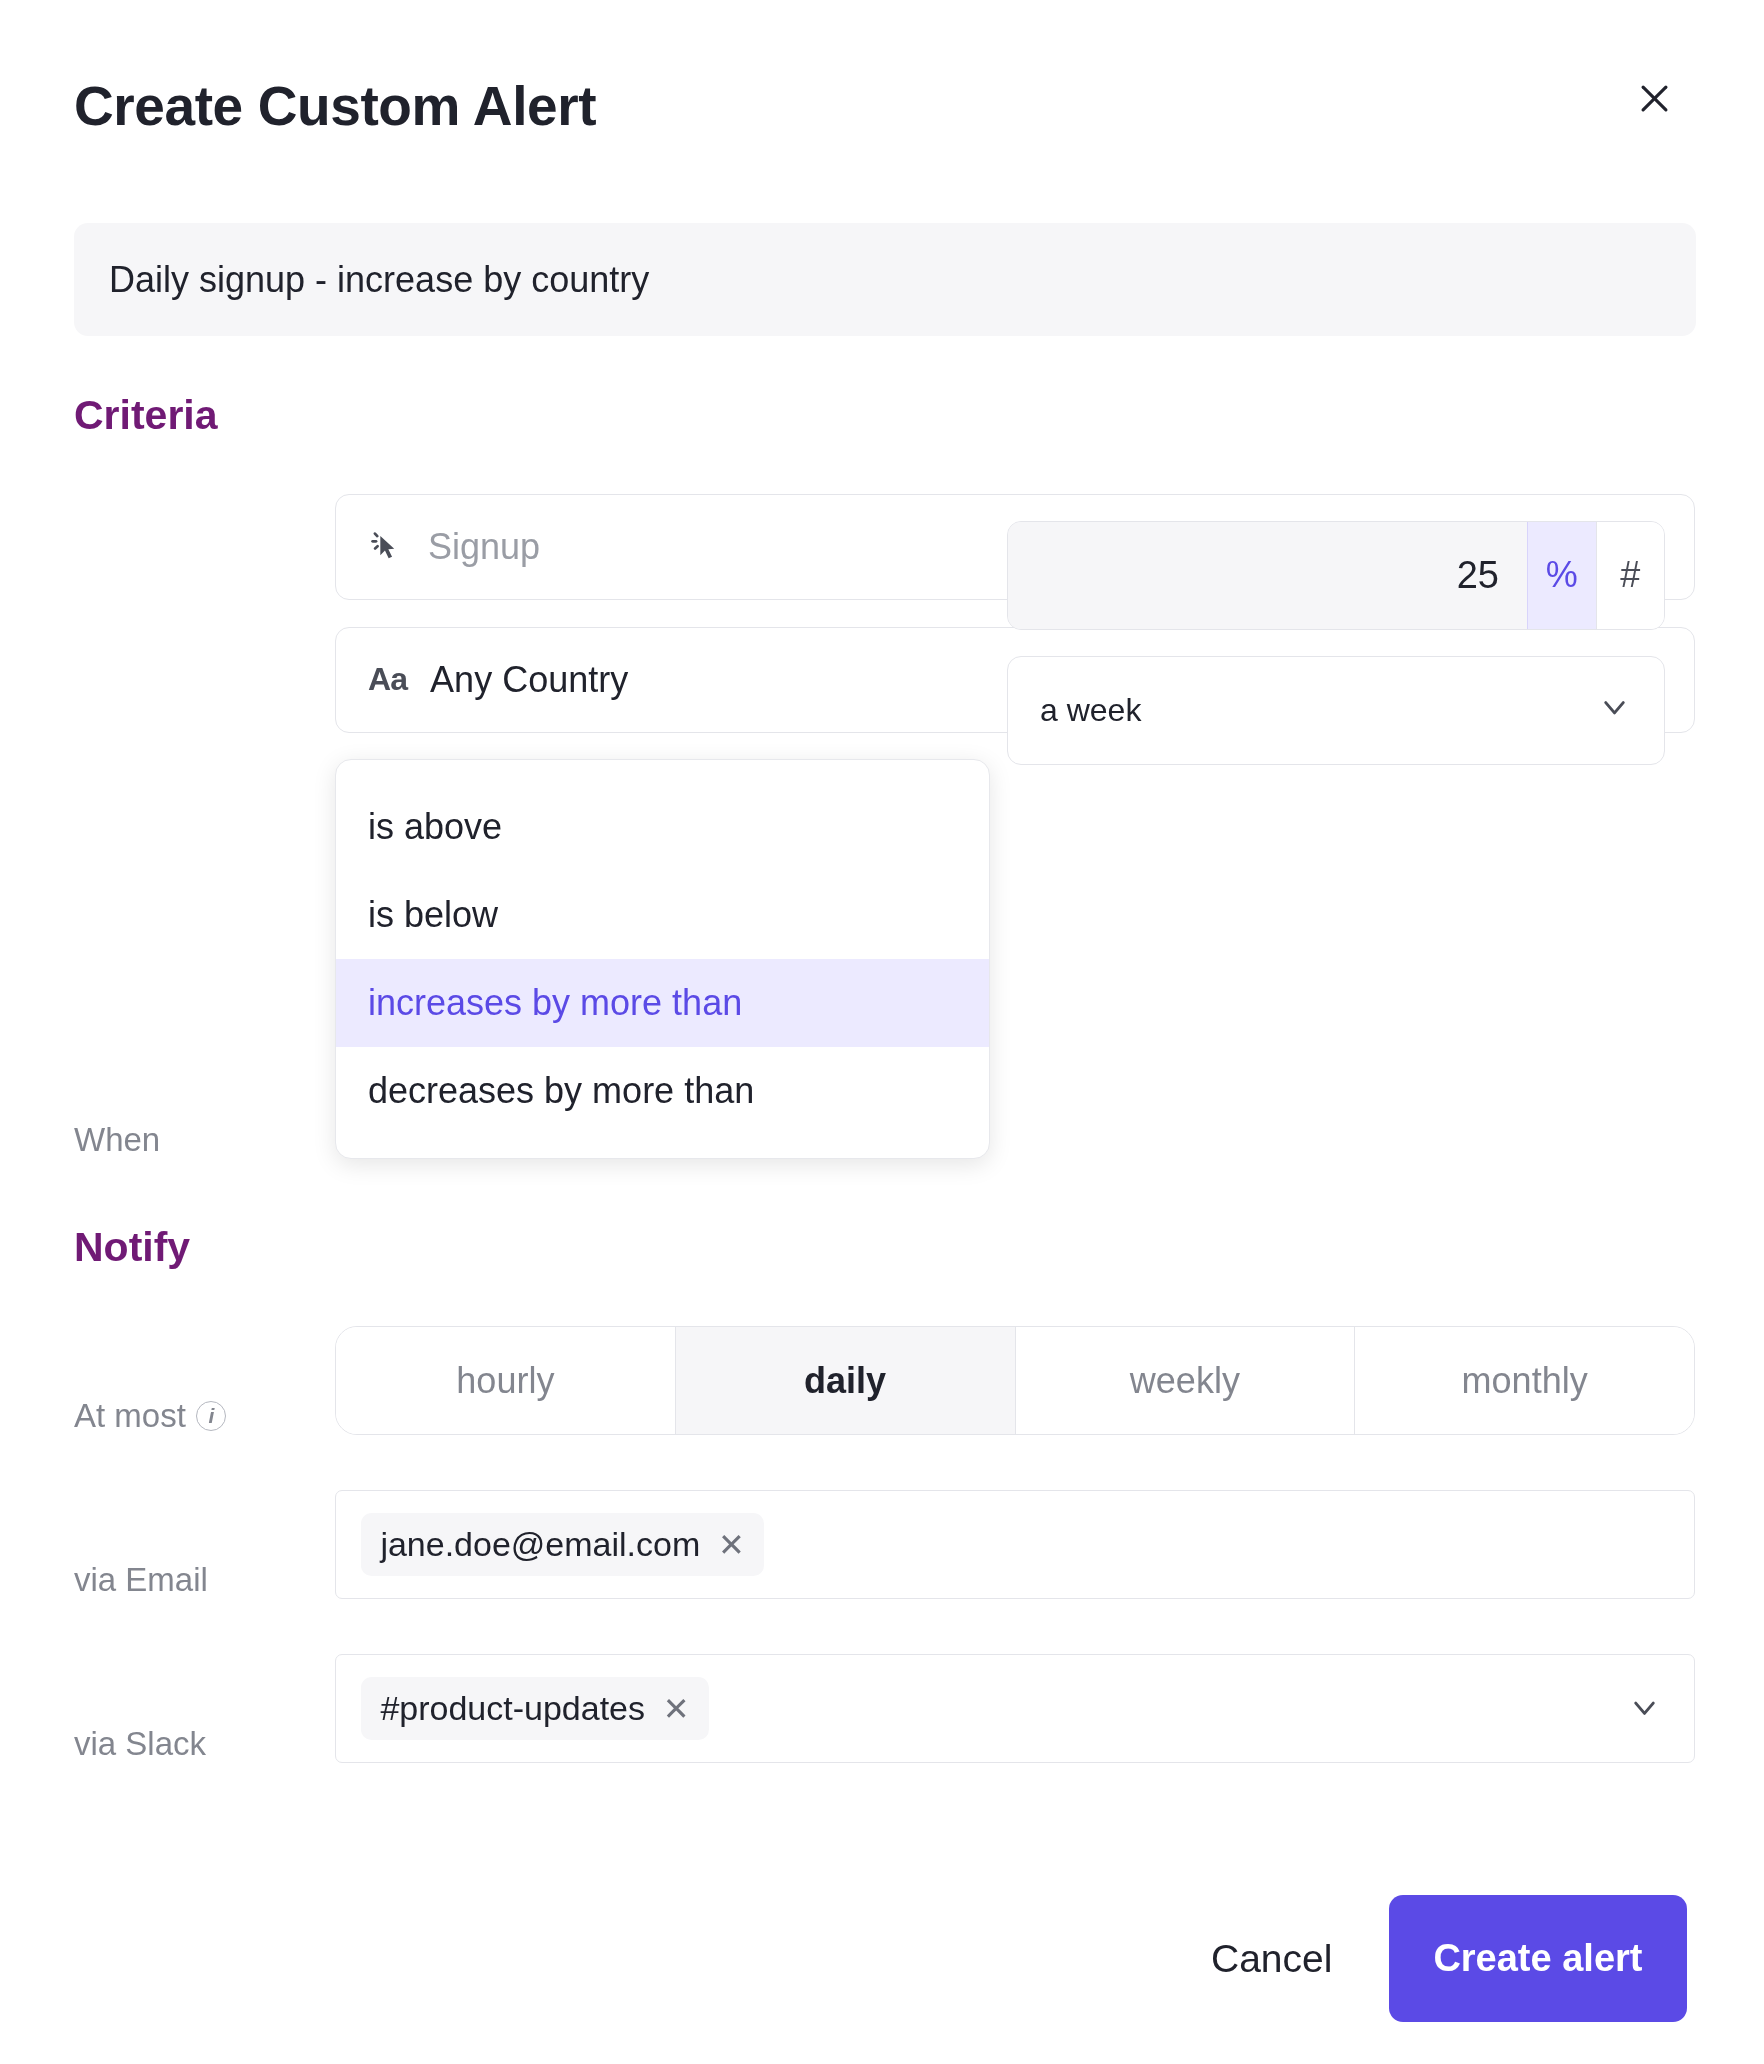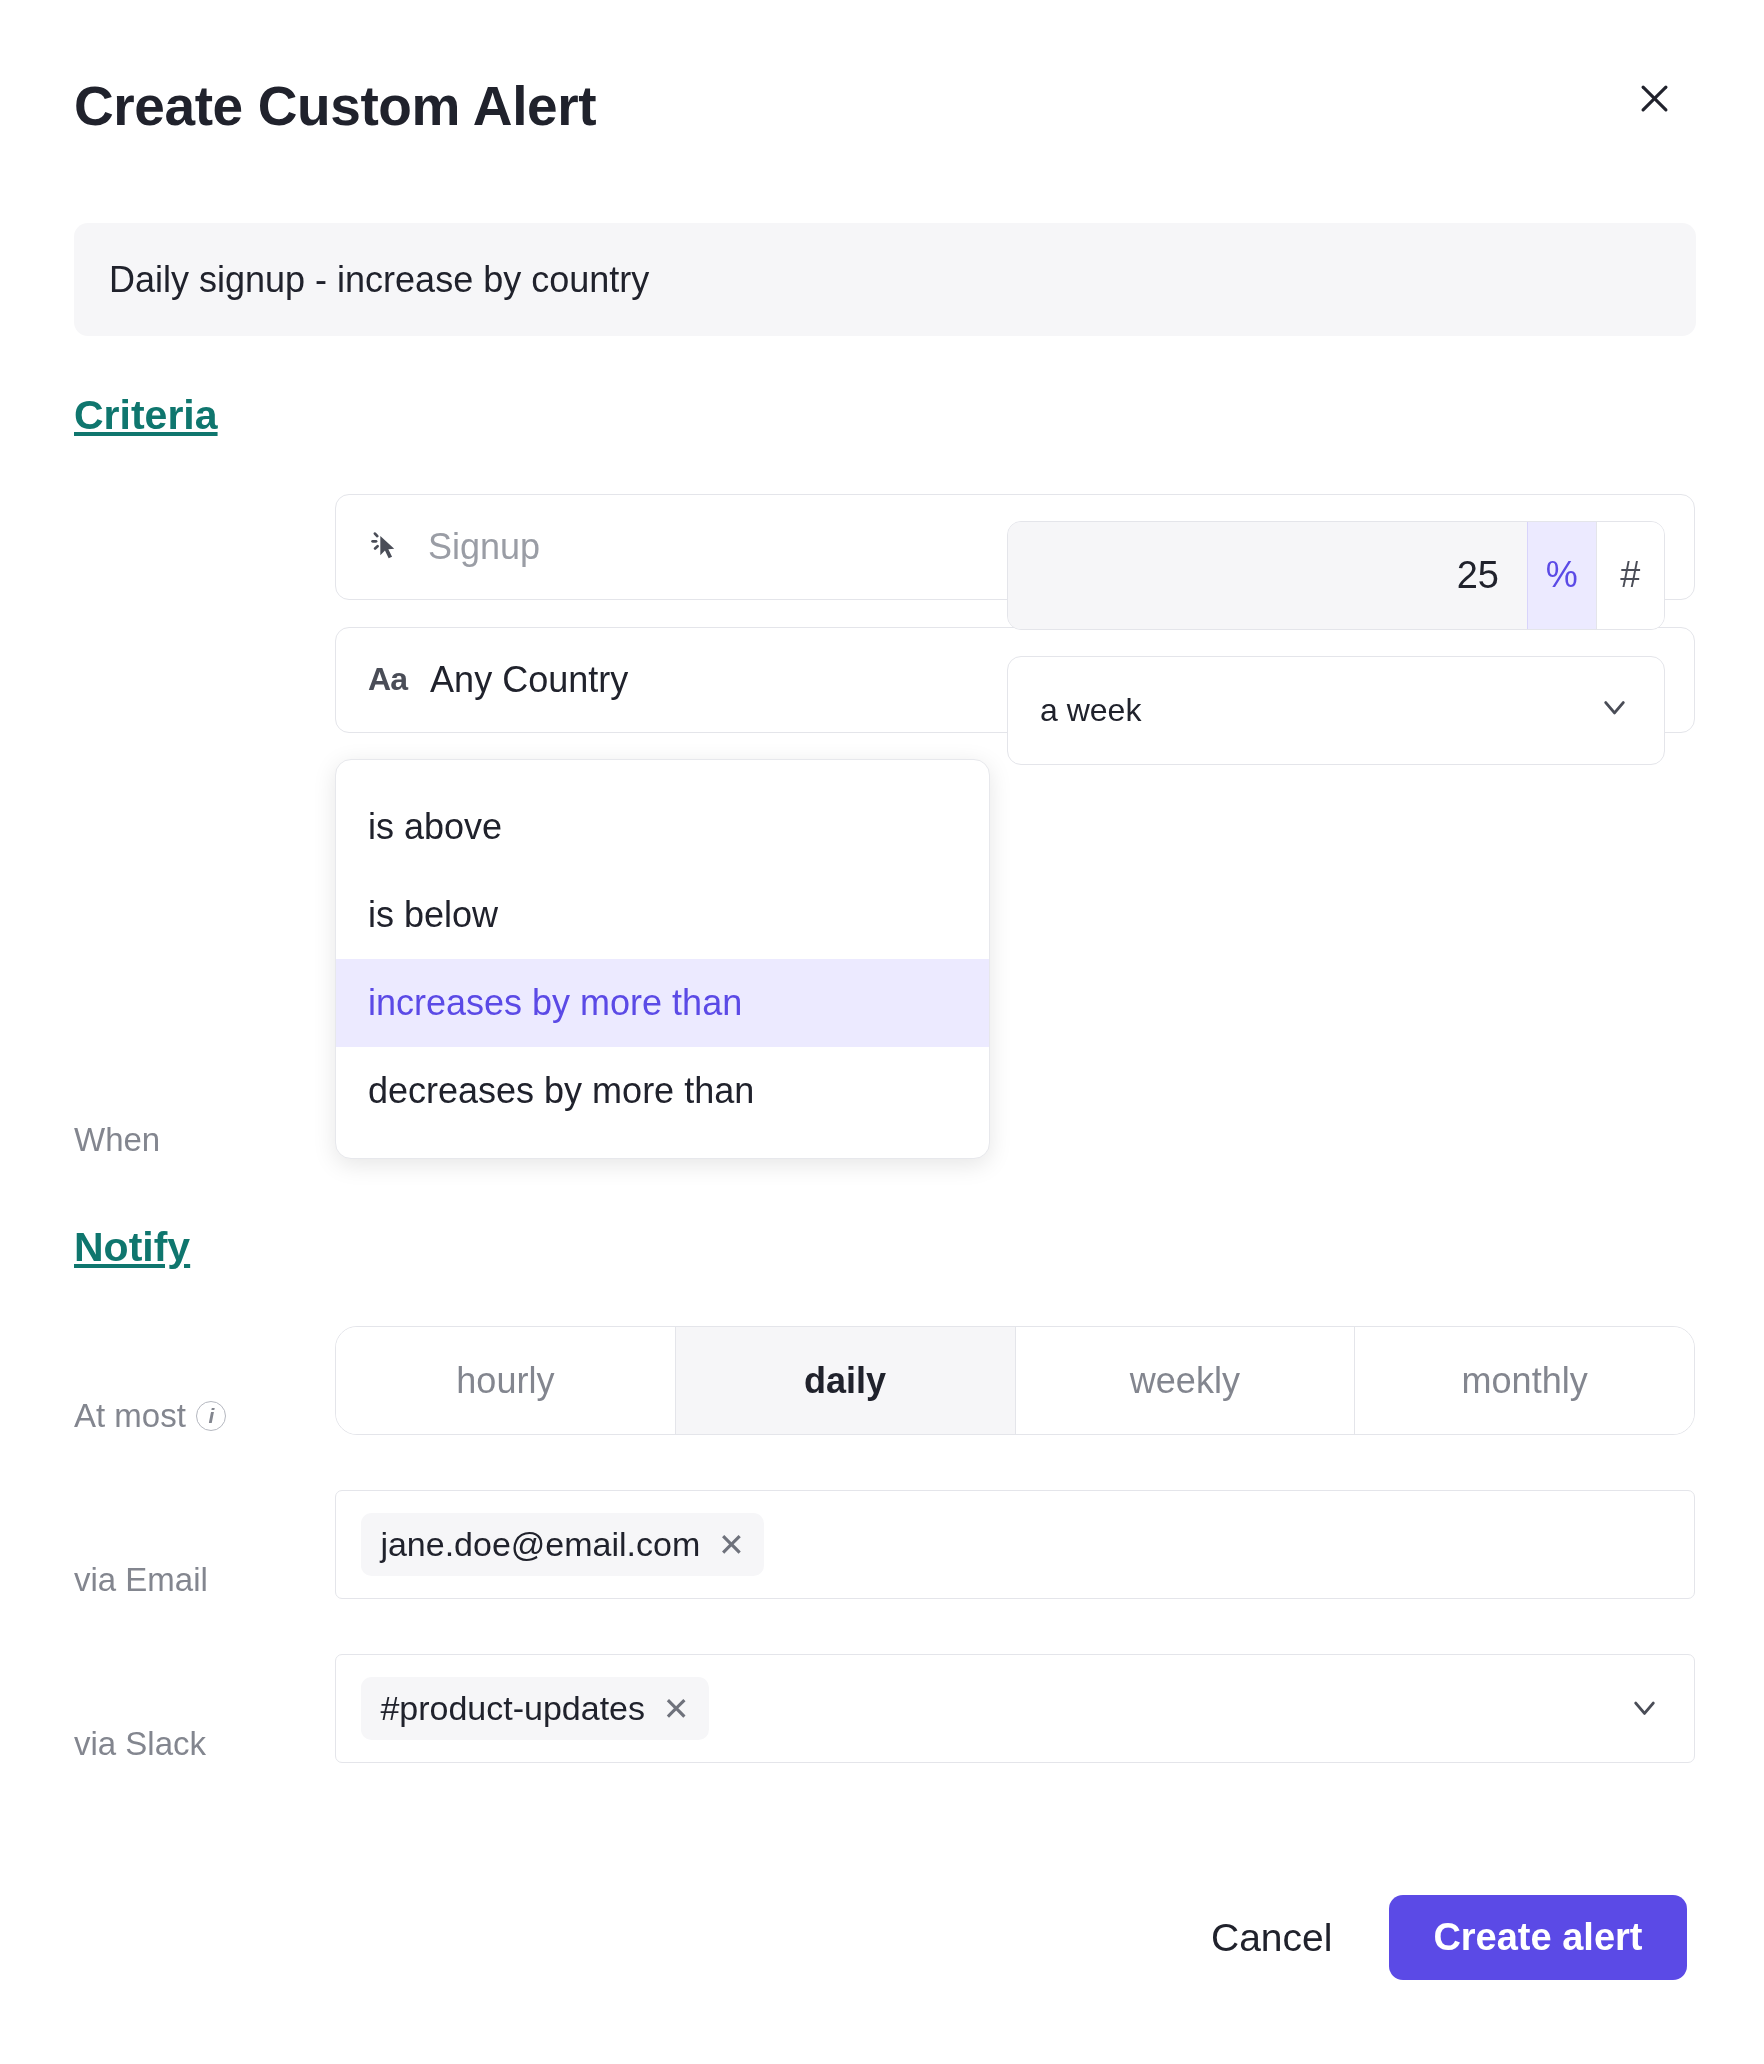--- a/index.html
+++ b/index.html
@@ -65,23 +65,22 @@
     font-size: 36px;
     color: #20222c;
     font-family: "Liberation Sans", sans-serif;
     outline: none;
   }
 
   
   .section-title {
     font-size: 41px;
     font-weight: bold;
-    color: #0f766e;
+    color: #701a75;
     margin: 0;
-    text-decoration: underline;
   }
   .criteria-title { margin-top: 56px; }
 
   
   .row {
     display: flex;
     align-items: flex-end;
     margin-top: 55px;
   }
   .row-label {
@@ -311,21 +310,21 @@
     font-family: Liberation Sans, sans-serif;
     padding: 17.6px 16px;
   }
   .create-btn {
     background: #5b4ae6;
     border: none;
     border-radius: 14px;
     color: #ffffff;
     font-size: 38px;
     font-weight: bold;
-    padding: 21px 44px;
+    padding: 42px 44px;
     cursor: pointer;
     font-family: "Liberation Sans", sans-serif;
   }
 </style>
 </head>
 <body>
 
 <div class="modal">
 
   

